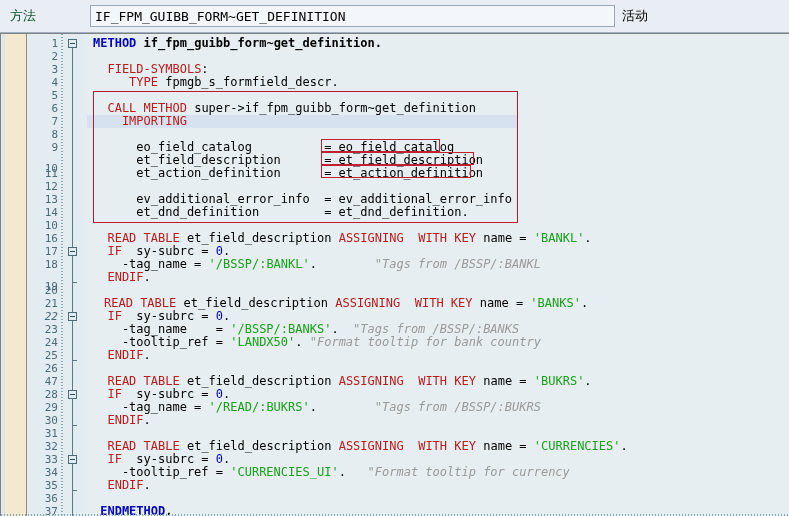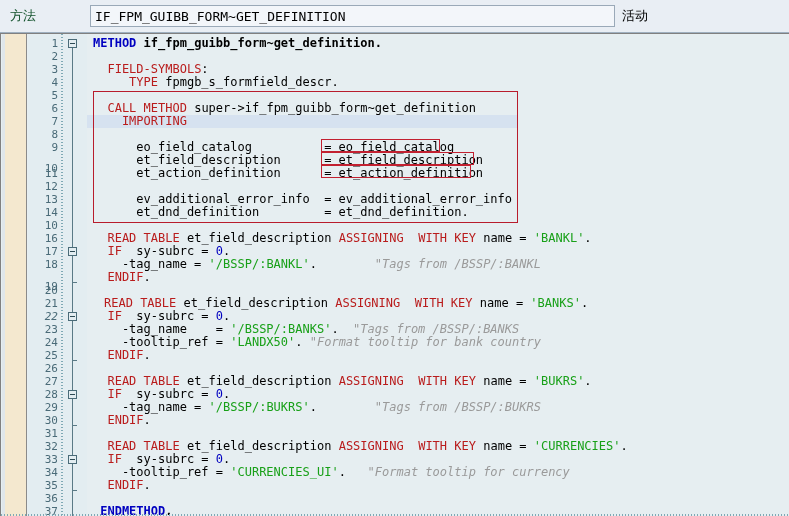--- a/index.html
+++ b/index.html
@@ -180,21 +180,21 @@
         <div class="ln" style="top: 211px;">17</div>
         <div class="ln" style="top: 224px;">18</div>
         <div class="ln" style="top: 246px;">19</div>
         <div class="ln" style="top: 250px;">20</div>
         <div class="ln" style="top: 263px;">21</div>
         <div class="ln" style="top: 276px; font-style: italic;">22</div>
         <div class="ln" style="top: 289px;">23</div>
         <div class="ln" style="top: 302px;">24</div>
         <div class="ln" style="top: 315px;">25</div>
         <div class="ln" style="top: 328px;">26</div>
-        <div class="ln" style="top: 341px;">27</div>
+        <div class="ln" style="top: 341px;">47</div>
         <div class="ln" style="top: 354px;">28</div>
         <div class="ln" style="top: 367px;">29</div>
         <div class="ln" style="top: 380px;">30</div>
         <div class="ln" style="top: 393px;">31</div>
         <div class="ln" style="top: 406px;">32</div>
         <div class="ln" style="top: 419px;">33</div>
         <div class="ln" style="top: 432px;">34</div>
         <div class="ln" style="top: 445px; margin-left: 40px;">35</div>
         <div class="ln" style="top: 458px;">36</div>
         <div class="ln" style="top: 471px;">37</div>
@@ -233,21 +233,21 @@
         <div class="cl" style="top: 211px; left: 20.44px;"><span class="kw2">IF</span>  sy-subrc = <span class="num">0</span>.</div>
         <div class="cl" style="top: 224px; left: 34.88px;"><fs_field_description>-tag_name = <span class="str">'/BSSP/:BANKL'</span>.        <span class="cmt">"Tags from /BSSP/:BANKL</span></fs_field_description></div>
         <div class="cl" style="top: 237px; left: 20.44px;"><span class="kw2">ENDIF</span>.</div>
         <div class="cl" style="top: 263px; left: 17px;"><span class="kw2">READ</span> <span class="kw2">TABLE</span> et_field_description <span class="kw2">ASSIGNING</span> <fs_field_description> <span class="kw2">WITH</span> <span class="kw2">KEY</span> name = <span class="str">'BANKS'</span>.</fs_field_description></div>
         <div class="cl" style="top: 276px; left: 20.44px;"><span class="kw2">IF</span>  sy-subrc = <span class="num">0</span>.</div>
         <div class="cl" style="top: 289px; left: 34.88px;"><fs_field_description>-tag_name    = <span class="str">'/BSSP/:BANKS'</span>.  <span class="cmt">"Tags from /BSSP/:BANKS</span></fs_field_description></div>
         <div class="cl" style="top: 302px; left: 34.88px;"><fs_field_description>-tooltip_ref = <span class="str">'LANDX50'</span>. <span class="cmt">"Format tooltip for bank country</span></fs_field_description></div>
         <div class="cl" style="top: 315px; left: 20.44px;"><span class="kw2">ENDIF</span>.</div>
         <div class="cl" style="top: 341px; left: 20.44px;"><span class="kw2">READ</span> <span class="kw2">TABLE</span> et_field_description <span class="kw2">ASSIGNING</span> <fs_field_description> <span class="kw2">WITH</span> <span class="kw2">KEY</span> name = <span class="str">'BUKRS'</span>.</fs_field_description></div>
         <div class="cl" style="top: 354px; left: 20.44px;"><span class="kw2">IF</span>  sy-subrc = <span class="num">0</span>.</div>
-        <div class="cl" style="top: 367px; left: 34.88px;"><fs_field_description>-tag_name = <span class="str">'/BSSP/:BUKRS'</span>.        <span class="cmt">"Tags from /BSSP/:BUKRS</span></fs_field_description></div>
+        <div class="cl" style="top: 367px; left: 34.88px;"><fs_field_description>-tag_name = <span class="str">'/READ/:BUKRS'</span>.        <span class="cmt">"Tags from /BSSP/:BUKRS</span></fs_field_description></div>
         <div class="cl" style="top: 380px; left: 20.44px;"><span class="kw2">ENDIF</span>.</div>
         <div class="cl" style="top: 406px; left: 20.44px;"><span class="kw2">READ</span> <span class="kw2">TABLE</span> et_field_description <span class="kw2">ASSIGNING</span> <fs_field_description> <span class="kw2">WITH</span> <span class="kw2">KEY</span> name = <span class="str">'CURRENCIES'</span>.</fs_field_description></div>
         <div class="cl" style="top: 419px; left: 20.44px;"><span class="kw2">IF</span>  sy-subrc = <span class="num">0</span>.</div>
         <div class="cl" style="top: 432px; left: 34.88px;"><fs_field_description>-tooltip_ref = <span class="str">'CURRENCIES_UI'</span>.   <span class="cmt">"Format tooltip for currency</span></fs_field_description></div>
         <div class="cl" style="top: 445px; left: 20.44px;"><span class="kw2">ENDIF</span>.</div>
         <div class="cl" style="top: 471px; left: 13.22px;"><span class="bold"><span class="kw">ENDMETHOD</span>.</span></div>
       </div>
 
     <div class="bottom-dots"></div>
   <div class="redbox redbox-big" style="left: 92px; top: 57px; width: 425px; height: 132px;"></div>

